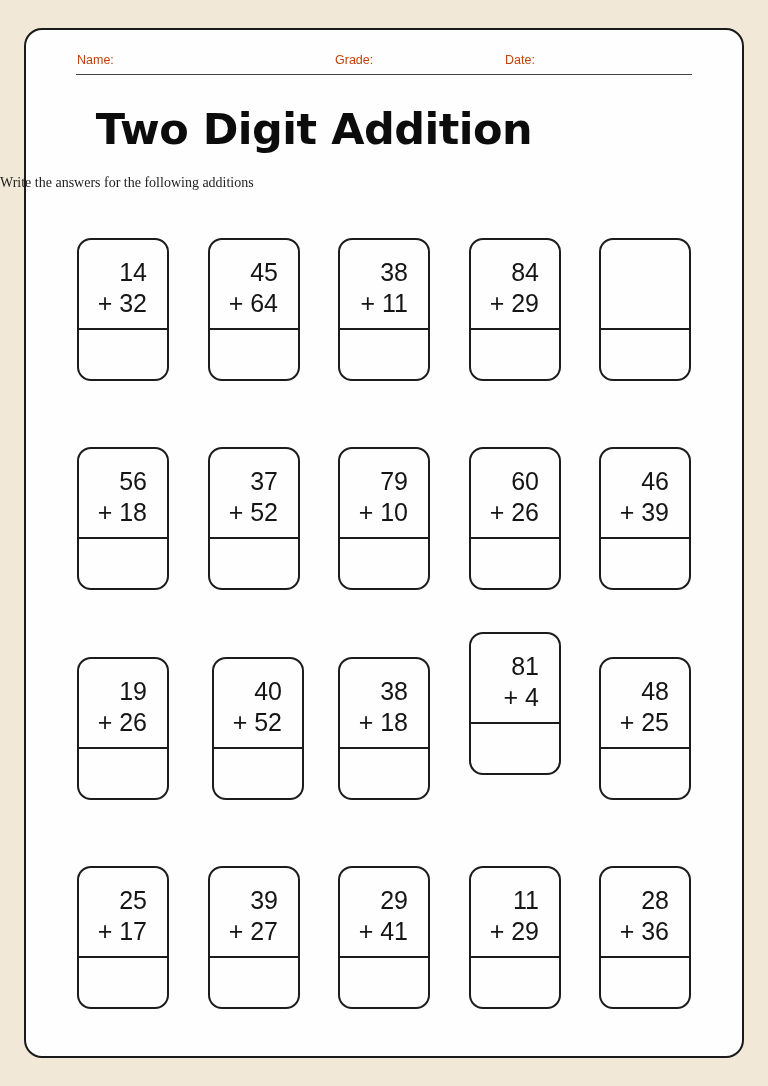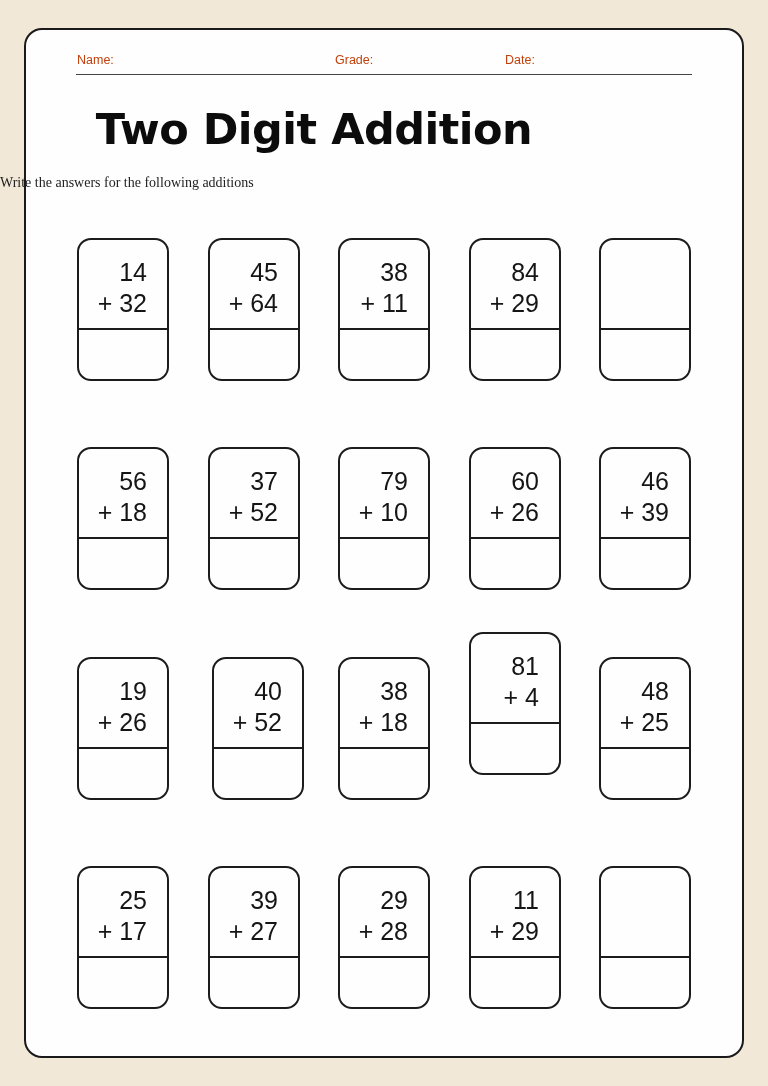--- a/index.html
+++ b/index.html
@@ -199,30 +199,34 @@
       <div class="nums">
         <div>39</div>
         <div>+ 27</div>
       </div>
       <div class="divider"></div>
       <div class="answer"></div>
     </div>
     <div class="card" style="left: 338px; top: 866px;">
       <div class="nums">
         <div>29</div>
-        <div>+ 28</div>
+        <div>+ 41</div>
       </div>
       <div class="divider"></div>
       <div class="answer"></div>
     </div>
     <div class="card" style="left: 469px; top: 866px;">
       <div class="nums">
         <div>11</div>
         <div>+ 29</div>
       </div>
       <div class="divider"></div>
       <div class="answer"></div>
     </div>
     <div class="card" style="left: 599px; top: 866px;">
+      <div class="nums">
+        <div>28</div>
+        <div>+ 36</div>
+      </div>
       <div class="divider"></div>
       <div class="answer"></div>
     </div>
   </div>
 
 </body></html>

